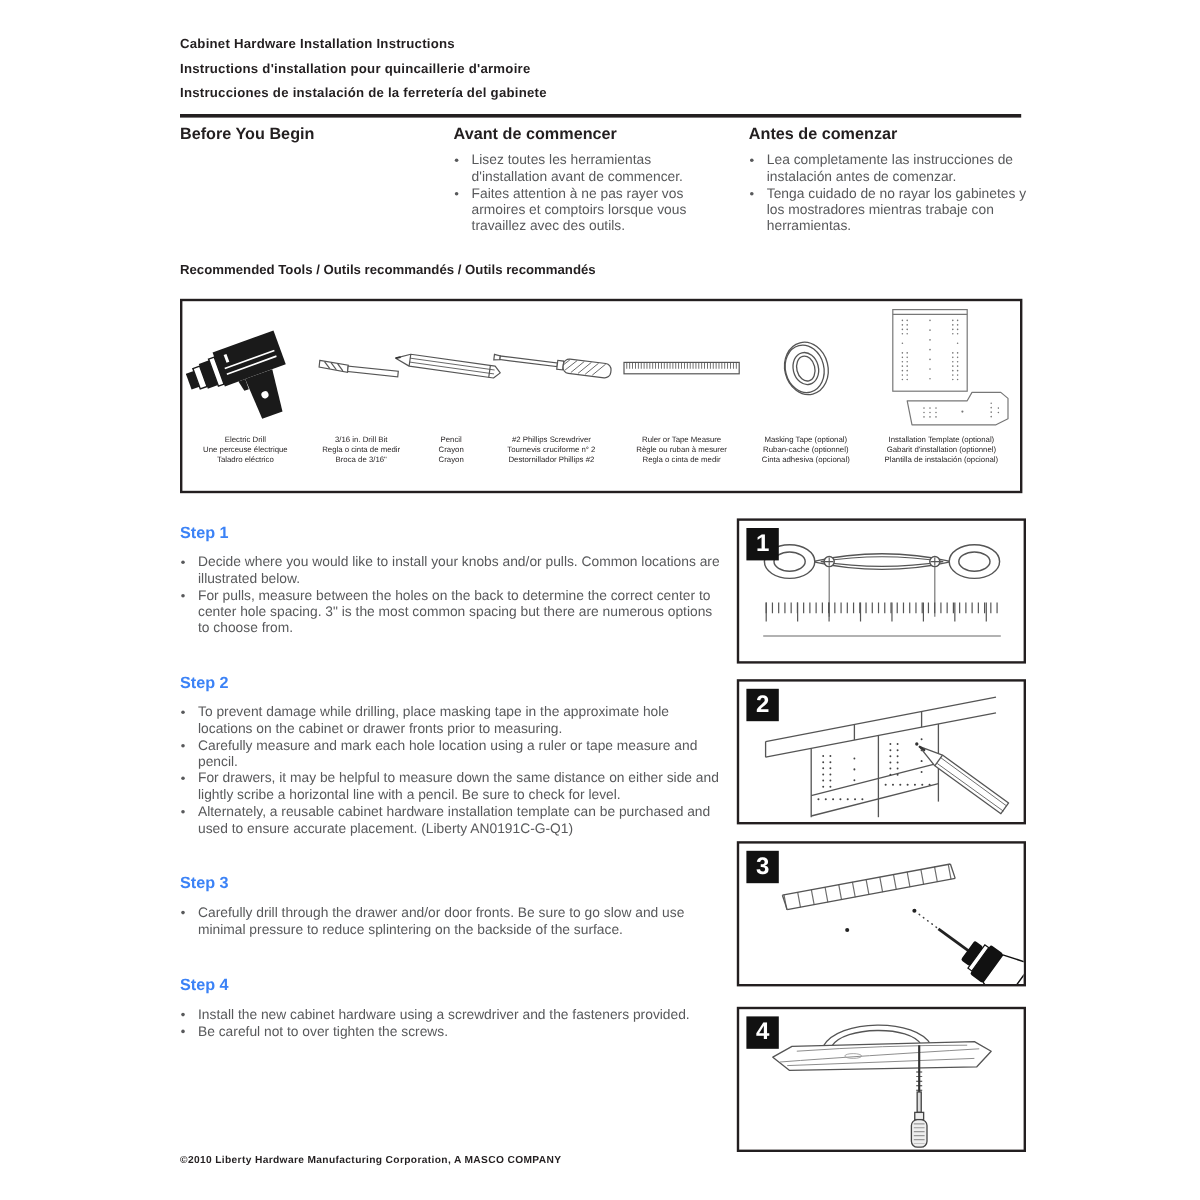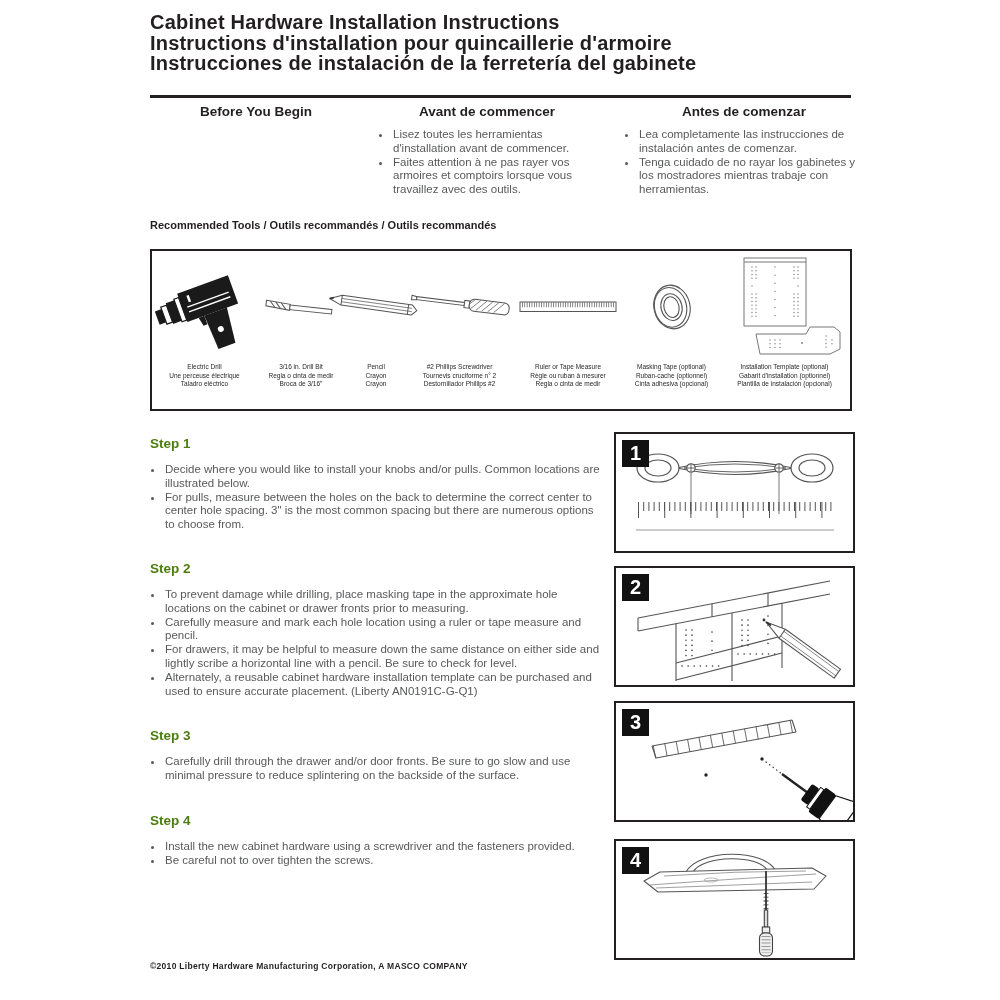--- a/index.html
+++ b/index.html
@@ -1,43 +1,43 @@
 <!DOCTYPE html>
 <html><head>
 <meta charset="utf-8">
 <style>
   html,body{margin:0;padding:0;background:#ffffff;}
   body{width:1000px;height:1000px;position:relative;overflow:hidden;
        font-family:"Liberation Sans", sans-serif;color:#231f20;}
   .abs{position:absolute;}
   
-  .title{left:150px;top:12px;width:720px;font-size:20px;font-weight:bold;
+  .title{left:150px;top:27px;width:720px;font-size:11px;font-weight:bold;
          line-height:20.5px;letter-spacing:0.2px;color:#231f20;}
   .rule{left:150px;top:95px;width:701px;height:2.5px;background:#231f20;}
   
   .intro{left:150px;top:104px;width:706px;display:flex;}
   .intro-col{flex:none;}
   .intro-col.c1{width:212px;margin-right:16px;}
   .intro-col.c2{width:218px;margin-right:16px;}
   .intro-col.c3{width:240px;margin-left:12px;}
-  .sec-heading{font-size:13.5px;font-weight:bold;color:#231f20;margin:0 0 9px 0;text-align:center;}
+  .sec-heading{font-size:13.5px;font-weight:bold;color:#231f20;margin:0 0 9px 0;}
   ul.bullets{margin:0;padding:0 0 0 14px;list-style:disc outside;
              font-size:11.5px;line-height:13.8px;color:#58595b;}
   ul.bullets li{margin:0;padding:0 0 0 1px;}
   ul.bullets li::marker{color:#58595b;font-size:11px;}
   
   .tools-heading{left:150px;top:219px;font-size:11px;font-weight:bold;}
   .tools-box{left:150px;top:249px;width:698px;height:158px;border:2px solid #231f20;
              display:flex;background:#fff;}
   .tool{flex:none;display:flex;flex-direction:column;align-items:center;}
   .tool-icon{height:112px;display:flex;align-items:center;justify-content:center;width:100%;}
   .tool-label{text-align:center;font-size:6.5px;line-height:8.6px;color:#231f20;width:100%;}
   
   .step-text{left:150px;width:452px;}
-  .step-heading{font-size:13.5px;font-weight:bold;margin:0 0 12px 0;color:#4d7c0f;}
+  .step-heading{font-size:13.5px;font-weight:bold;margin:0 0 12px 0;color:#3b82f6;}
   .step-figure{left:614px;width:237px;height:117px;border:2px solid #231f20;background:#fff;}
   .badge{position:absolute;left:6px;top:6px;width:27px;height:27px;background:#111111;
          color:#ffffff;font-size:20px;font-weight:bold;display:flex;
          align-items:center;justify-content:center;}
   .figure-svg{position:absolute;left:0;top:0;}
   
   .footer{left:150px;top:961px;font-size:8.5px;font-weight:bold;letter-spacing:0.3px;color:#231f20;}
   svg{display:block;}
 </style>
 </head>

